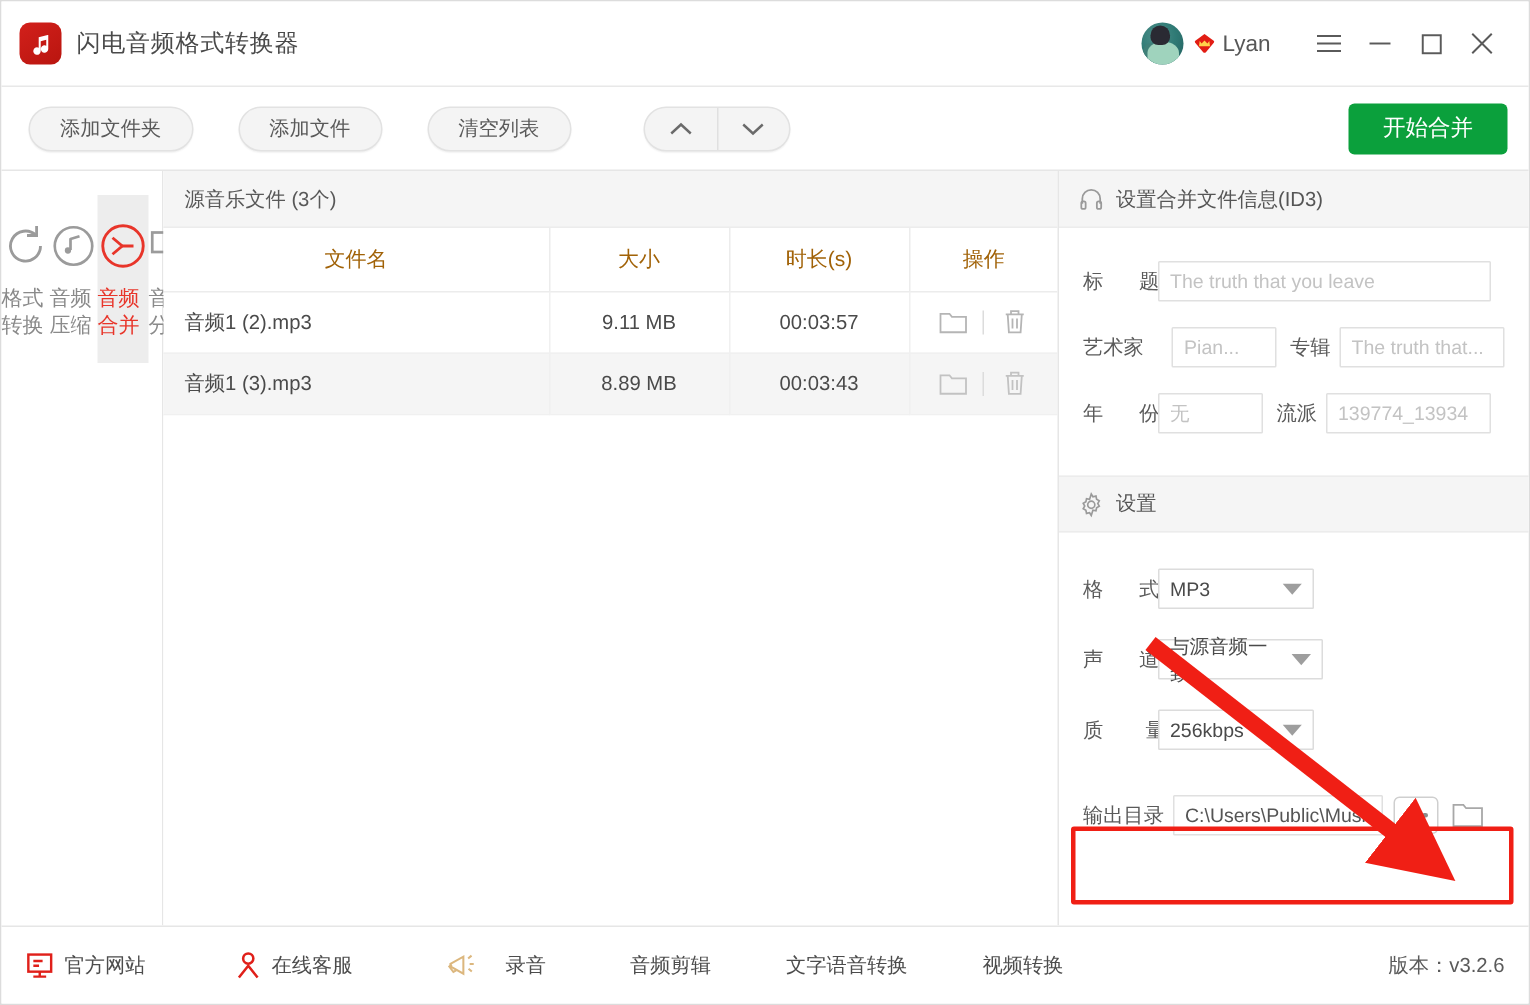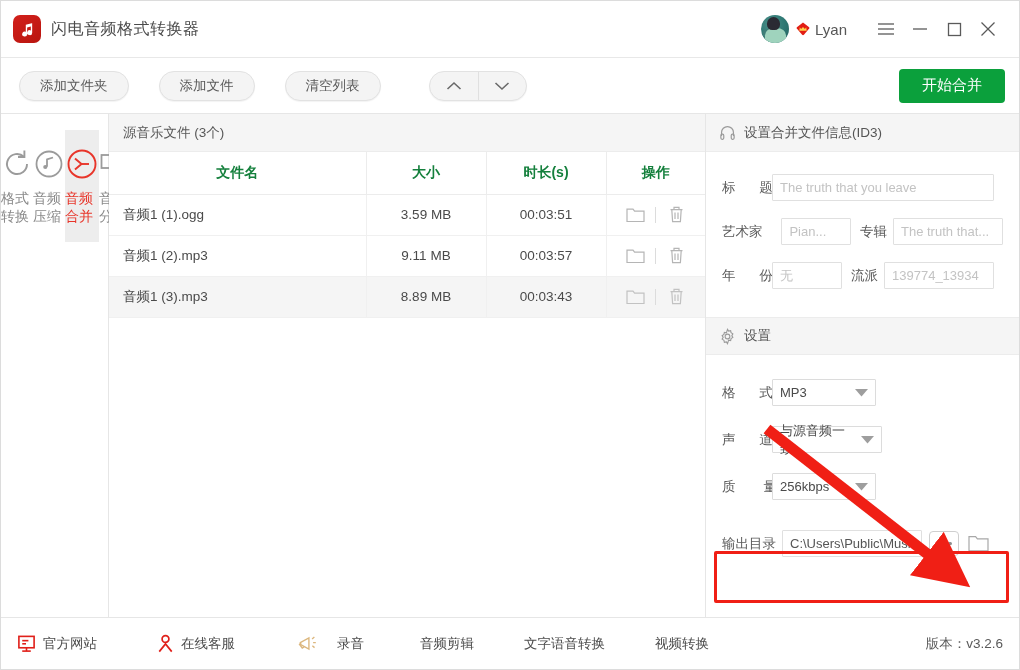--- a/index.html
+++ b/index.html
@@ -119,21 +119,21 @@
   .filelist { flex: 1 1 auto; display: flex; flex-direction: column; min-width: 0; background:#fff; }
   .filelist-head {
     height: 38px; min-height: 38px;
     background: #f5f5f5;
     display: flex; align-items: center;
     padding-left: 14px; font-size: 13.5px; color: #585858;
     border-bottom: 1px solid #ececec;
   }
   table.ftable { width: 100%; border-collapse: collapse; table-layout: fixed; }
   table.ftable th {
-    height: 42px; font-weight: bold; font-size: 14px; color: #15803d;
+    height: 42px; font-weight: normal; font-size: 14px; color: #a16207;
     border-bottom: 1px solid #ececec; border-right: 1px solid #ececec;
     background: #fff;
   }
   table.ftable th:last-child { border-right: none; }
   table.ftable td {
     height: 41px; font-size: 13.5px; color: #4a4a4a;
     border-bottom: 1px solid #f0f0f0; border-right: 1px solid #f0f0f0;
     text-align: center;
   }
   table.ftable td:last-child { border-right: none; }
@@ -327,40 +327,20 @@
           </colgroup>
         <thead>
           <tr>
             <th>文件名</th>
             <th>大小</th>
             <th>时长(s)</th>
             <th>操作</th>
           </tr>
         </thead>
         <tbody>
-          <tr>
-            <td class="fname">音频1 (1).ogg</td>
-            <td>3.59 MB</td>
-            <td>00:03:51</td>
-            <td>
-                <div class="act-cell">
-              <span class="act-btn">
-                    <svg width="19" height="16" viewBox="0 0 19 16" fill="none" stroke="#b5b5b5" stroke-width="1.2">
-                      <path d="M1 14.5V2.2h6l1.6 2h9.4v10.3z"></path>
-                    </svg>
-                  </span>
-              <span class="act-sep"></span>
-              <span class="act-btn">
-                    <svg width="15" height="17" viewBox="0 0 15 17" fill="none" stroke="#b5b5b5" stroke-width="1.2">
-                      <path d="M1.5 3.6h12M5 3.6V1.4h5v2.2M2.8 3.6l.8 12h7.8l.8-12M6 6.4v6.6M9 6.4v6.6"></path>
-                    </svg>
-                  </span>
-            </div>
-              </td>
-          </tr>
           <tr>
             <td class="fname">音频1 (2).mp3</td>
             <td>9.11 MB</td>
             <td>00:03:57</td>
             <td>
                 <div class="act-cell">
               <span class="act-btn">
                     <svg width="19" height="16" viewBox="0 0 19 16" fill="none" stroke="#b5b5b5" stroke-width="1.2">
                       <path d="M1 14.5V2.2h6l1.6 2h9.4v10.3z"></path>
                     </svg>

